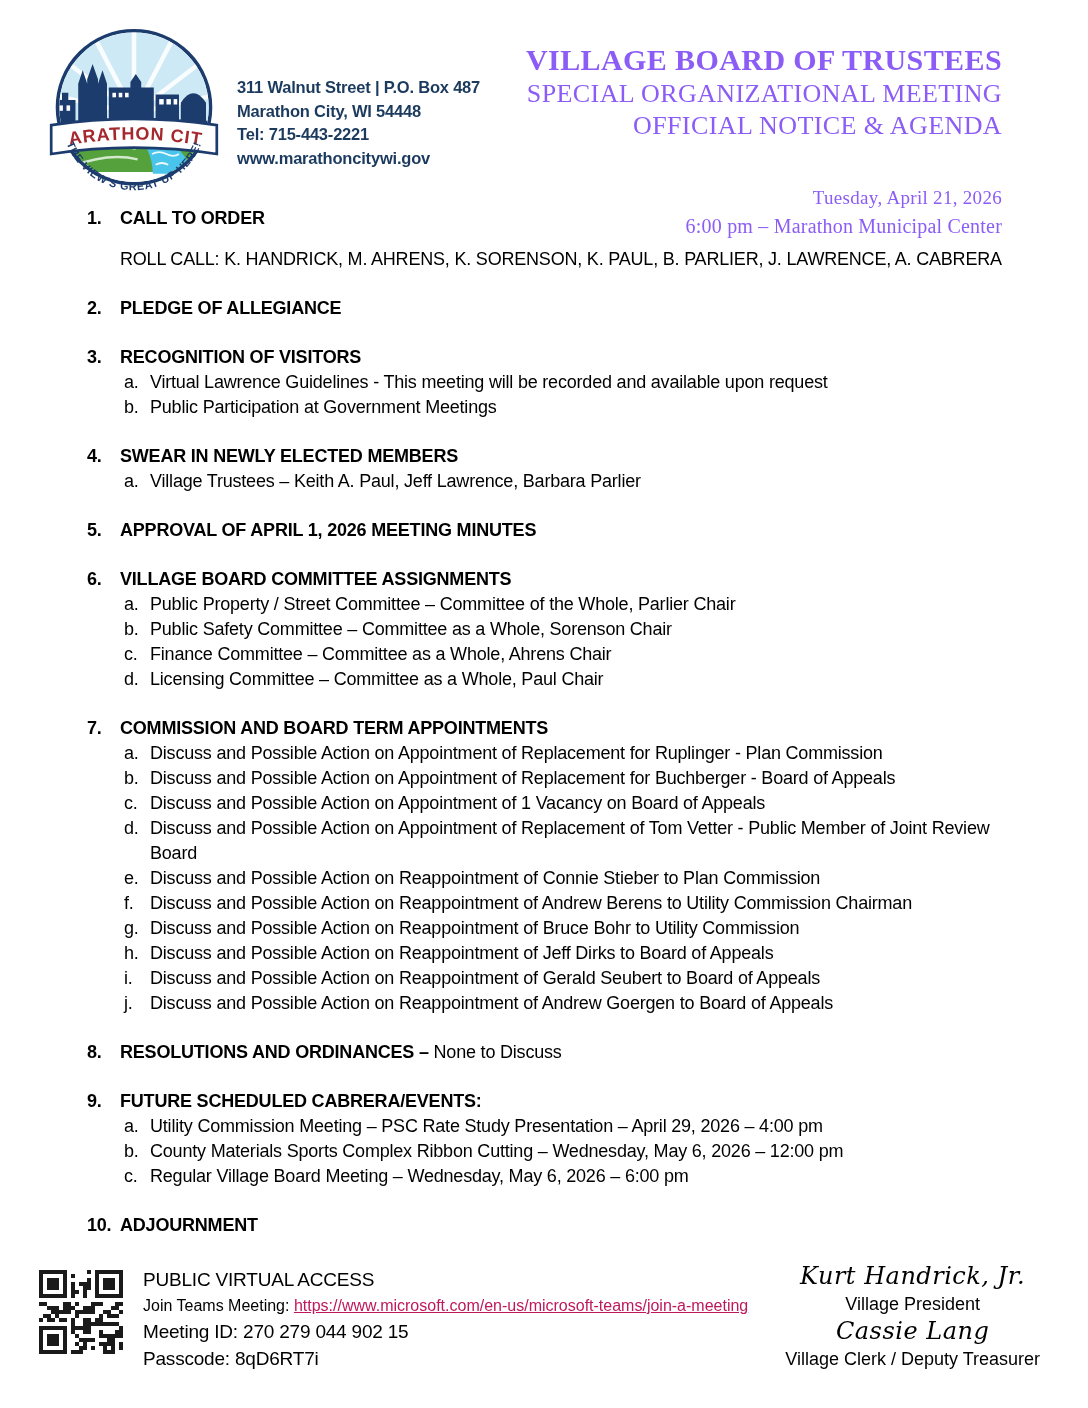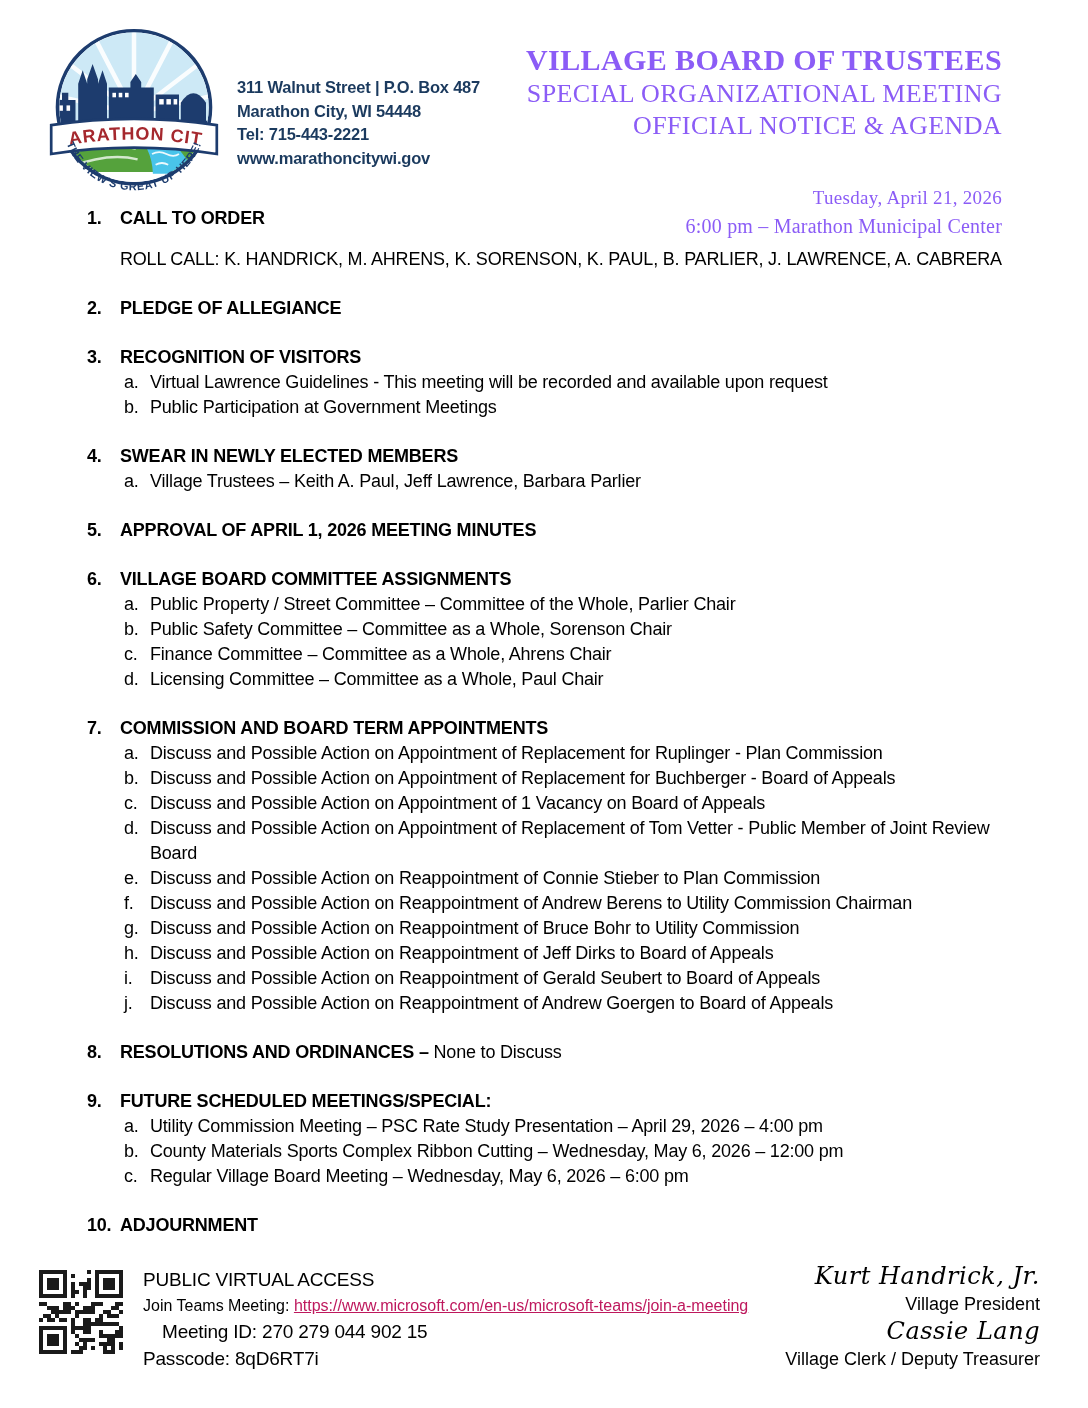--- a/index.html
+++ b/index.html
@@ -38,23 +38,23 @@
   .roll { max-width:897px; }
   .sub { display:flex; }
   .ltr { flex:none; width:30px; padding-left:4px; }
   .txt { max-width:858px; }
   
   .qr { position:absolute; left:39px; top:1270px; width:84px; height:84px; }
   .va { position:absolute; left:143px; top:1266px; }
   .va-h    { font-size:19px; line-height:27px; letter-spacing:-0.2px; }
   .va-join { font-size:16px; line-height:25px; }
   .va-link { color:#be185d; text-decoration:underline; }
-  .va-id   { font-size:19px; line-height:27px; letter-spacing:-0.2px;margin-left:19px; }
+  .va-id   { font-size:19px; line-height:27px; letter-spacing:-0.2px; }
   .va-pass { font-size:19px; line-height:27px; letter-spacing:-0.2px; }
-  .sigs { position:absolute; right:48px; top:1262px; text-align:right; }
+  .sigs { position:absolute; right:48px; top:1262px; text-align:center; }
   .sig-name {
     font-family:"DejaVu Serif","Liberation Serif",serif; font-style:italic;
     font-size:24px; line-height:29px; letter-spacing:0.5px;
   }
   .sig-title { font-size:18px; line-height:26px; }
 </style>
 </head>
 <body>
 
 <div class="page">
@@ -286,21 +286,21 @@
       <div class="content">
         <div><span class="ttl">RESOLUTIONS AND ORDINANCES –</span><span class="sfx"> None to Discuss</span></div>
 
         <div class="subs"></div>
       </div>
     </div>
 
     <div class="section">
       <div class="num">9.</div>
       <div class="content">
-        <div><span class="ttl">FUTURE SCHEDULED MEETINGS/SPECIAL:</span><span class="sfx"></span></div>
+        <div><span class="ttl">FUTURE SCHEDULED CABRERA/EVENTS:</span><span class="sfx"></span></div>
 
         <div class="subs">
             <div class="sub">
               <span class="ltr">a.</span>
               <span class="txt">Utility Commission Meeting – PSC Rate Study Presentation – April 29, 2026 – 4:00 pm</span>
             </div>
             <div class="sub">
               <span class="ltr">b.</span>
               <span class="txt">County Materials Sports Complex Ribbon Cutting – Wednesday, May 6, 2026 – 12:00 pm</span>
             </div>

